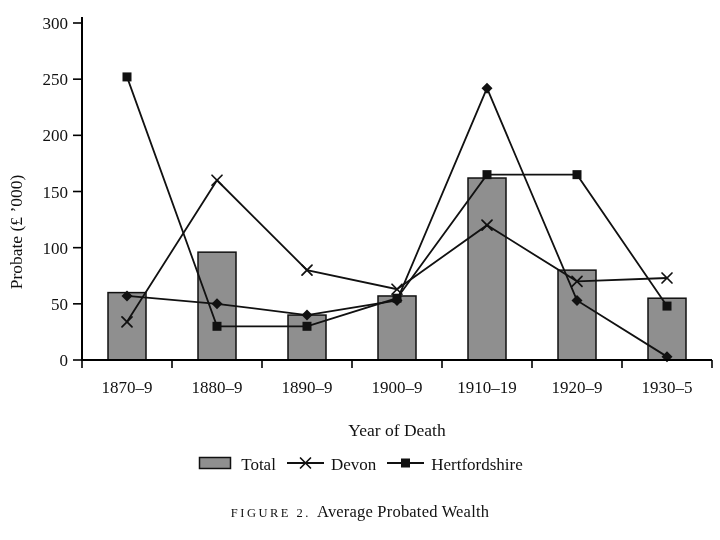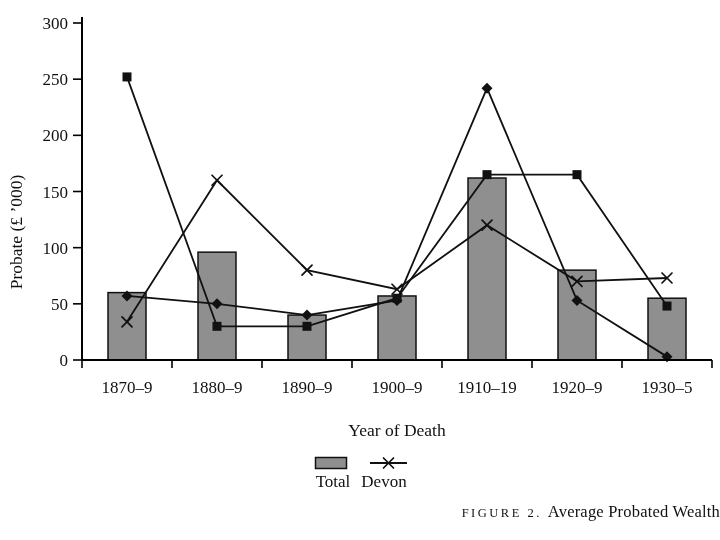--- a/index.html
+++ b/index.html
@@ -11,24 +11,24 @@
   svg text{
     font-family:"Liberation Serif","DejaVu Serif",serif;
     font-size:17px;fill:#111111;
   }
   svg text.axis-title{font-size:17.5px;}
   .legend{
     position:absolute;top:455px;left:0;width:720px;
     display:flex;justify-content:center;align-items:center;gap:11px;
     font-size:17px;
   }
-  .legend-item{display:inline-flex;align-items:flex-end;gap:1px;white-space:nowrap;flex-direction:column;}
+  .legend-item{display:inline-flex;align-items:flex-start;gap:7px;white-space:nowrap;}
   .legend-item svg{display:block;}
   .caption{
-    position:absolute;top:502px;left:0;width:720px;text-align:right;
+    position:absolute;top:502px;left:0;width:720px;text-align:center;
   }
   .figno{
     font-size:12.5px;letter-spacing:2.5px;margin-right:6px;
   }
   .figtitle{font-size:16.5px;letter-spacing:0.2px;}
 </style>
 </head>
 <body>
 
 <div class="page">
@@ -115,17 +115,24 @@
         <span>Total</span>
       </span>
       <span class="legend-item">
         <svg width="37" height="16" viewBox="0 0 37 16">
           <line x1="0" y1="8" x2="37" y2="8" stroke="#111111" stroke-width="1.8"></line>
           <line x1="13.5" y1="3" x2="23.5" y2="13" stroke="#111111" stroke-width="1.7" stroke-linecap="round"></line>
           <line x1="13.5" y1="13" x2="23.5" y2="3" stroke="#111111" stroke-width="1.7" stroke-linecap="round"></line>
         </svg>
         <span>Devon</span>
       </span>
+      <span class="legend-item">
+        <svg width="37" height="16" viewBox="0 0 37 16">
+          <line x1="0" y1="8" x2="37" y2="8" stroke="#111111" stroke-width="1.8"></line>
+          <rect x="14" y="3.5" width="9" height="9" fill="#111111"></rect>
+        </svg>
+        <span>Hertfordshire</span>
+      </span>
     </div>
   <div class="caption">
     <span class="figno">FIGURE 2.</span><span class="figtitle">Average Probated Wealth</span>
   </div>
 </div>
 
 </body></html>

